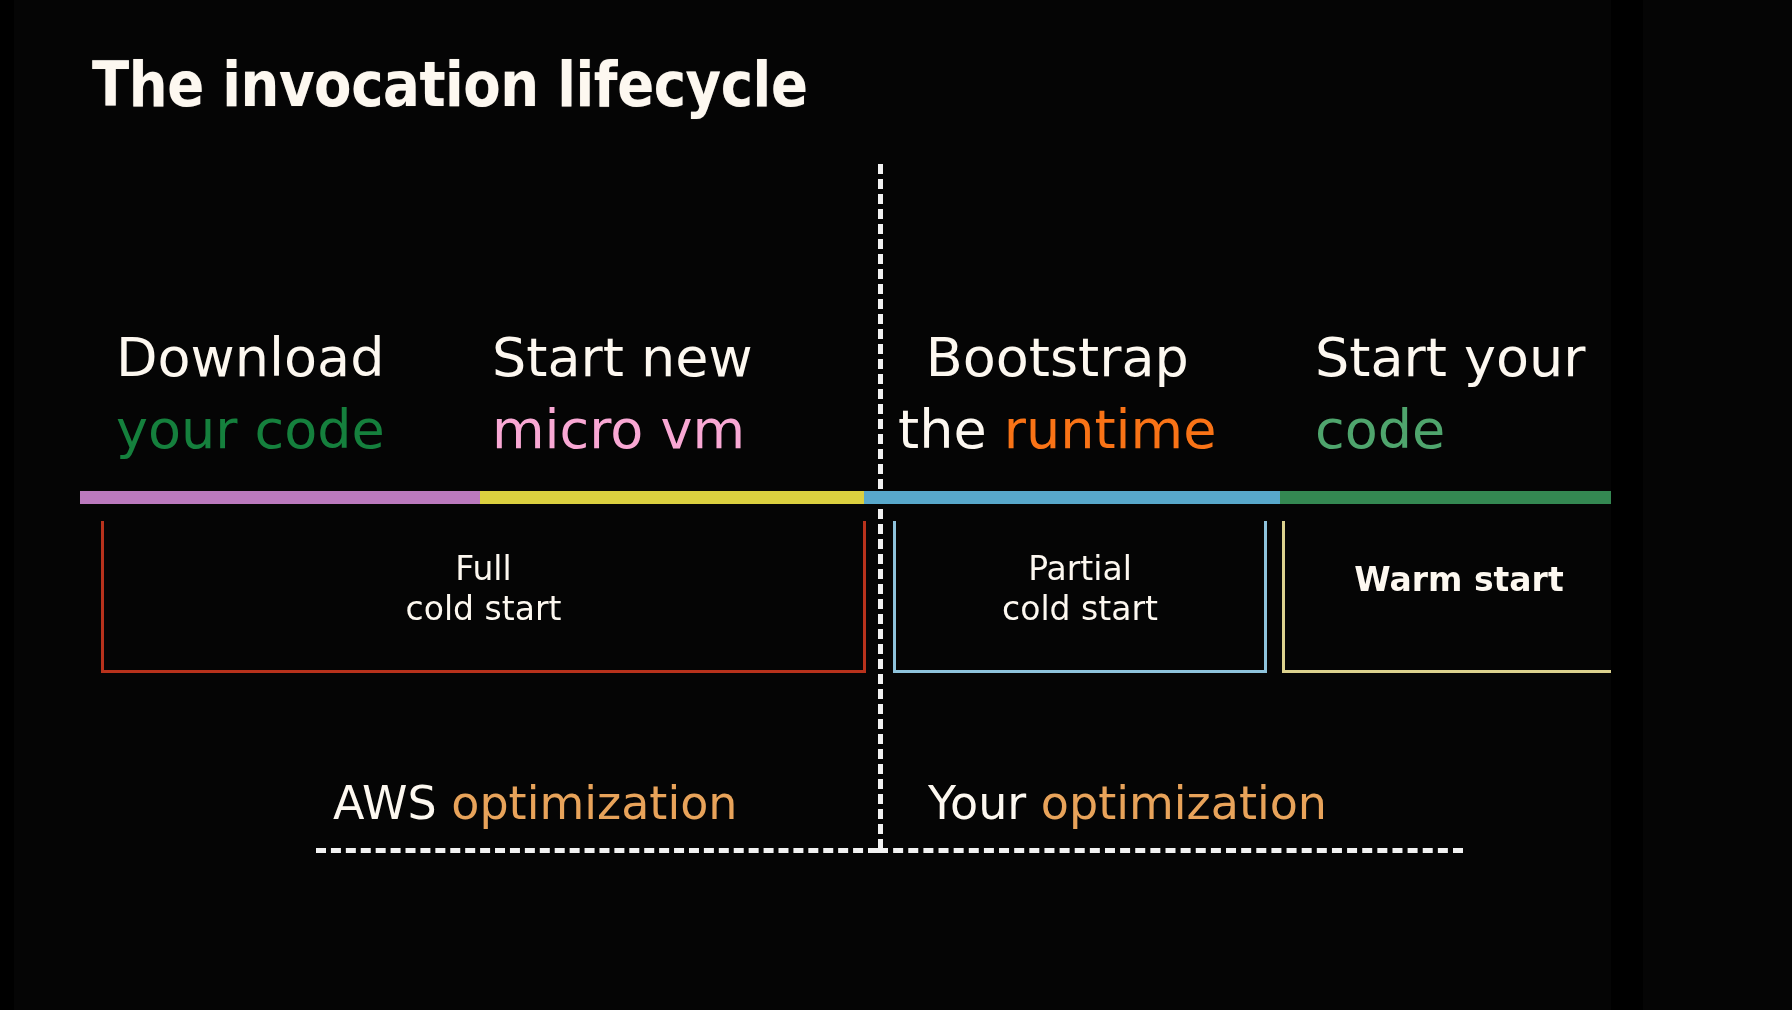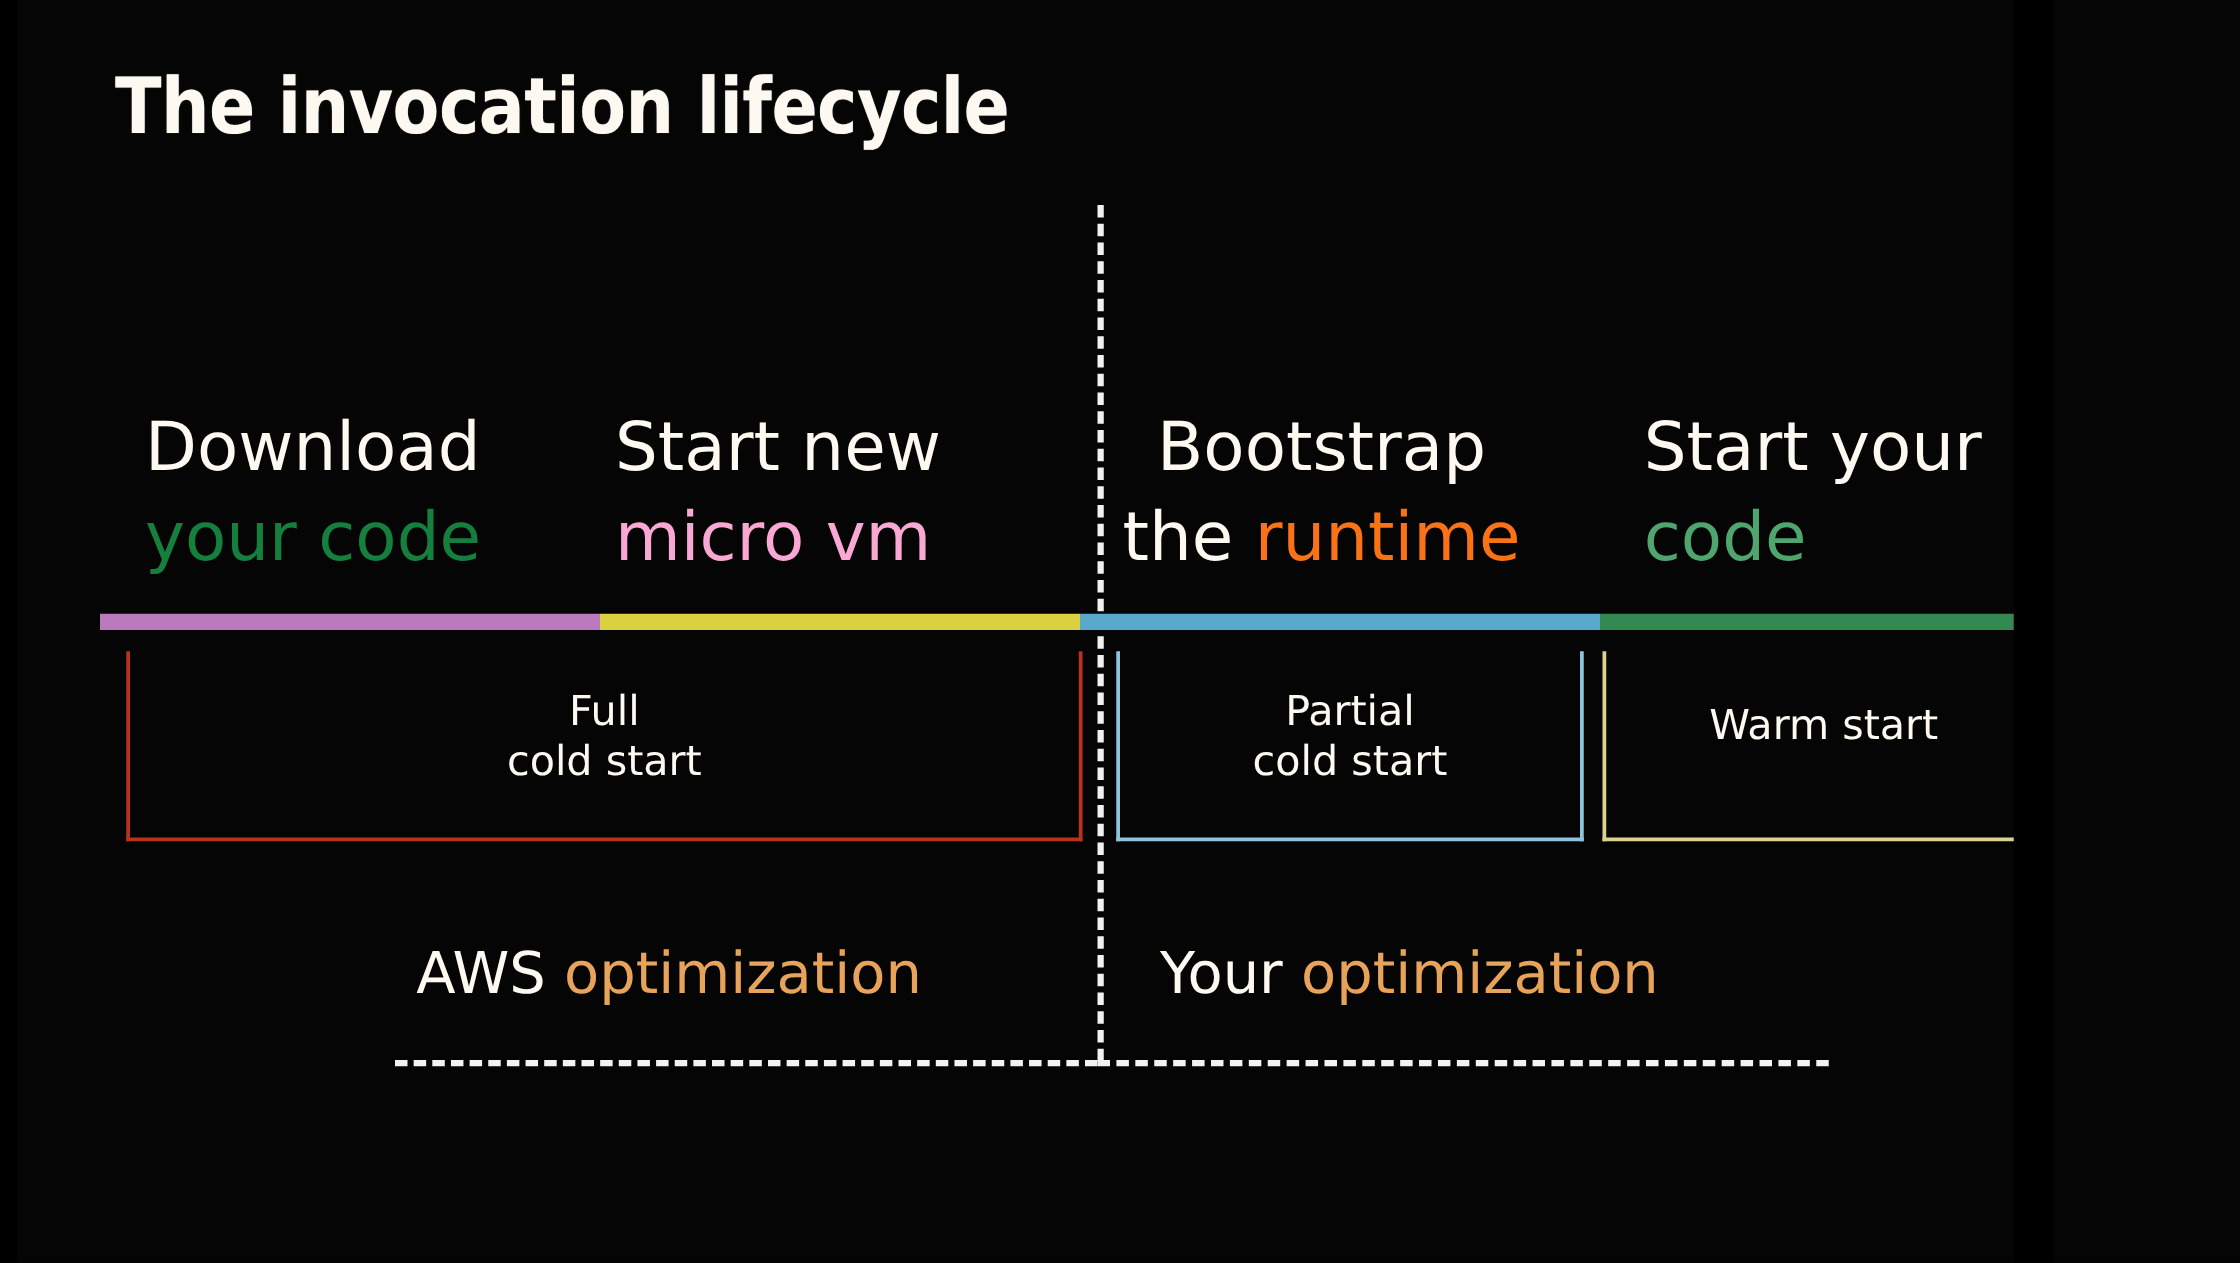--- a/index.html
+++ b/index.html
@@ -103,26 +103,26 @@
     white-space: pre-line;
   }
 
   #box-full { left: 101px; width: 765px; }
   #box-full .box-text { top: 28px; }
 
   #box-partial { left: 893px; width: 374px; }
   #box-partial .box-text { top: 28px; }
 
   #box-warm { left: 1282px; width: 354px; }
-  #box-warm .box-text { top: 39px; }
+  #box-warm .box-text { top: 39px; font-weight: bold; }
 
   
   .opt-label {
     position: absolute;
-    top: 750px;
+    top: 775px;
     font-size: 46px;
     line-height: 56px;
     color: #fdf8f0;
     white-space: nowrap;
   }
   #opt-0 { left: 333px; }
   #opt-1 { left: 928px; }
 
   
   .bottom-rule {

